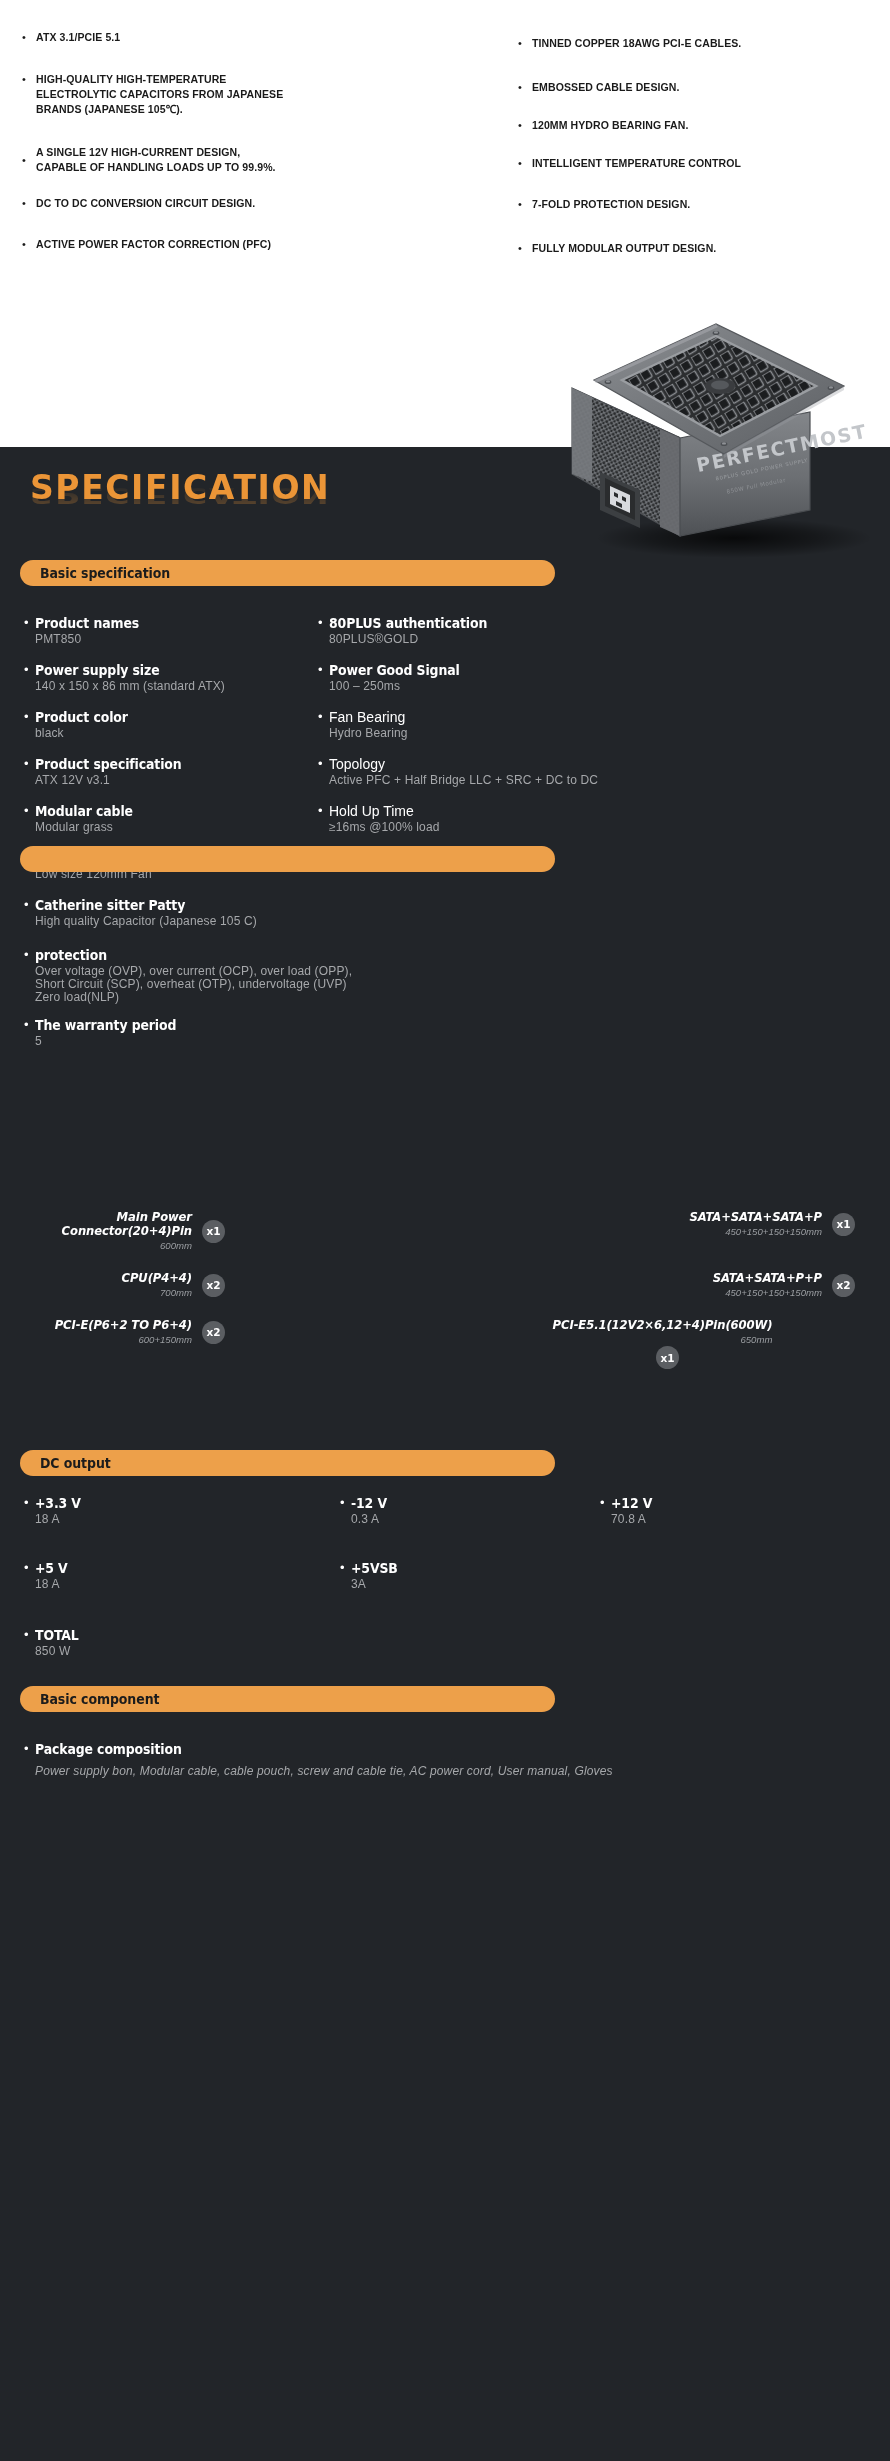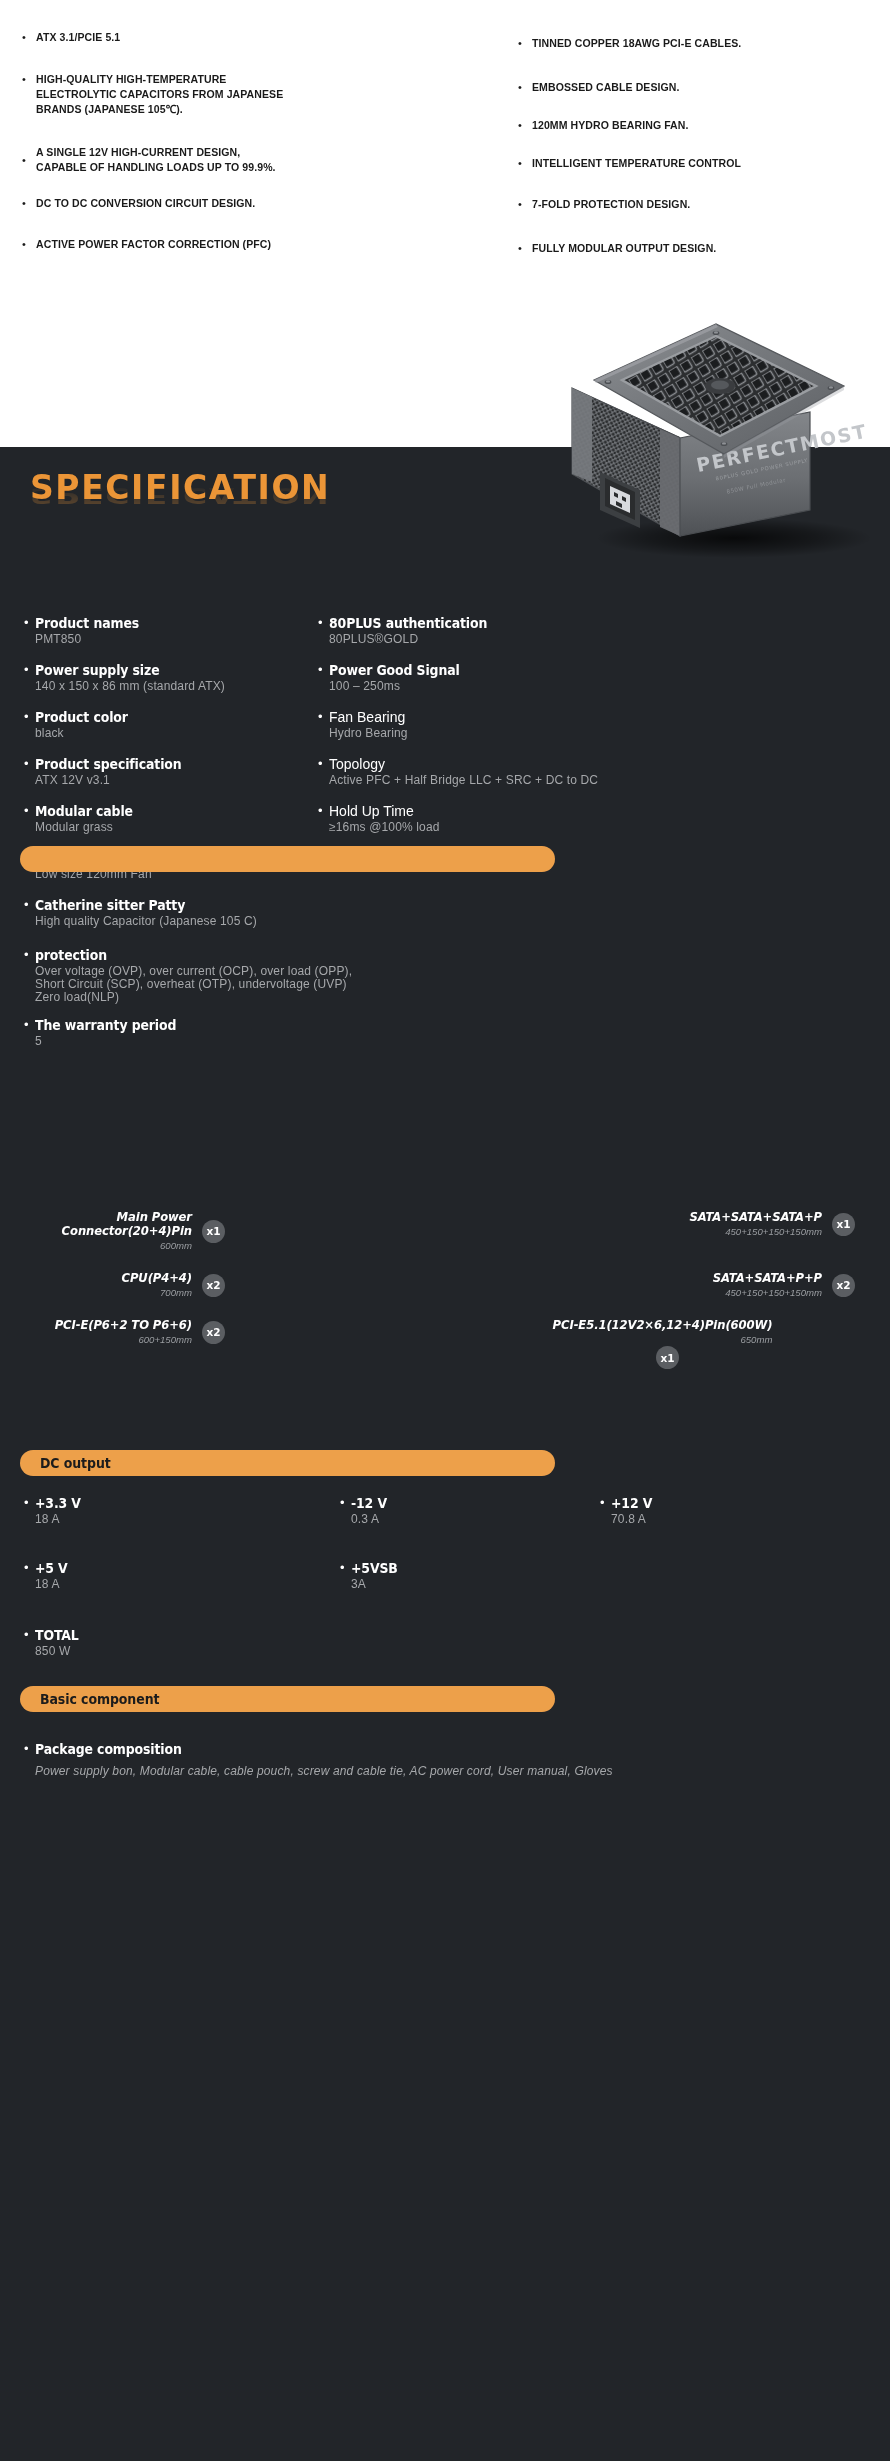--- a/index.html
+++ b/index.html
@@ -237,20 +237,23 @@
   </div>
 </div>
 
 <div class="dark">
 
   <div class="spec-title-wrap">
     <div class="spec-title">SPECIFICATION</div>
     <div class="spec-title-reflection">SPECIFICATION</div>
   </div>
 
+  <div class="banner" style="top:113px;">
+    <span class="banner-label">Basic specification</span>
+  </div>
 
   <div class="spec-item" style="left:24px; top:168px;">
     <div class="spec-head">
         <span class="spec-dot">•</span>
         <span class="spec-label">Product names</span>
       </div>
     <div class="spec-value">PMT850</div>
   </div>
   <div class="spec-item" style="left:24px; top:215px;">
     <div class="spec-head">
@@ -360,21 +363,21 @@
   </div>
   <div class="conn-row" style="left:30px; top:824px; width:195px; justify-content:flex-end;">
     <div class="conn-text">
       <div class="conn-name">CPU(P4+4)</div>
       <div class="conn-len">700mm</div>
     </div>
     <div class="conn-badge">x2</div>
   </div>
   <div class="conn-row" style="left:30px; top:871px; width:195px; justify-content:flex-end;">
     <div class="conn-text">
-      <div class="conn-name">PCI-E(P6+2 TO P6+6)</div>
+      <div class="conn-name">PCI-E(P6+2 TO P6+4)</div>
       <div class="conn-len">600+150mm</div>
     </div>
     <div class="conn-badge">x2</div>
   </div>
 
   <div class="conn-row" style="left:560px; top:763px; width:295px; justify-content:flex-end;">
     <div class="conn-text">
       <div class="conn-name">SATA+SATA+SATA+P</div>
       <div class="conn-len">450+150+150+150mm</div>
     </div>

